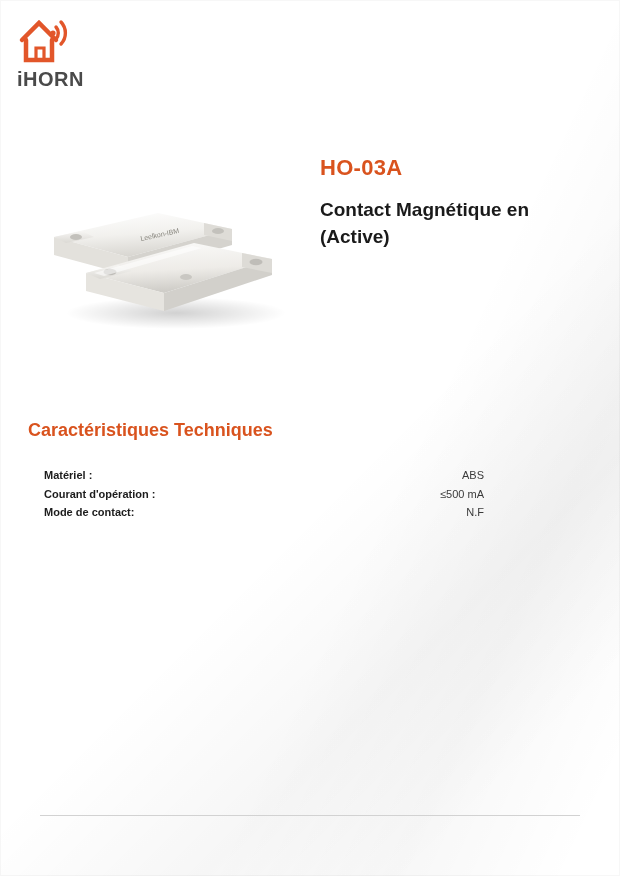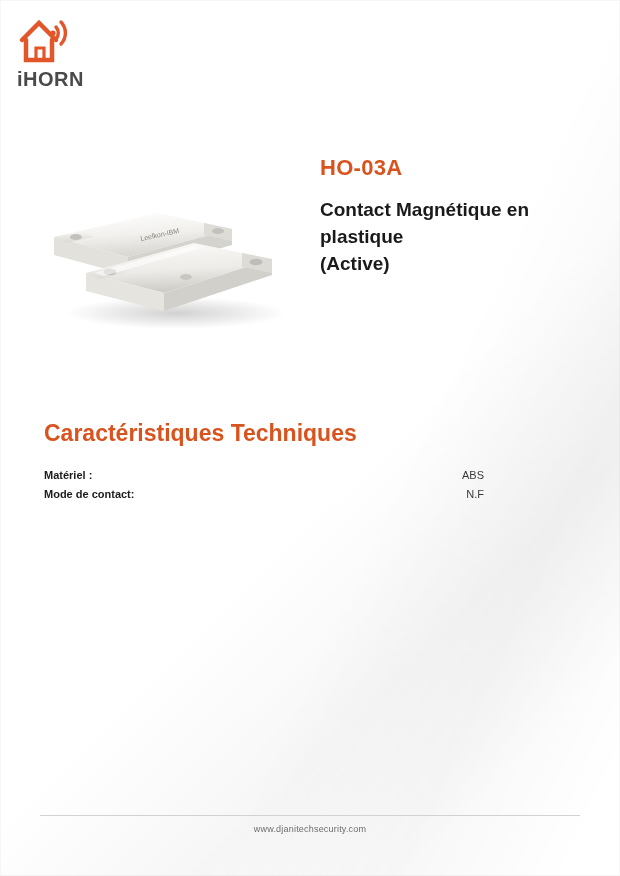--- a/index.html
+++ b/index.html
@@ -68,24 +68,24 @@
   .product-name {
     margin-top: 16px;
     color: #1a1a1a;
     font-size: 19px;
     font-weight: bold;
     line-height: 1.42;
   }
   
   .specs-heading {
     position: absolute;
-    left: 44px;
+    left: 28px;
     top: 420px;
     color: #d9531e;
-    font-size: 23px;
+    font-size: 18px;
     font-weight: bold;
   }
   .specs-table {
     position: absolute;
     left: 44px;
     top: 468px;
     width: 440px;
     border-collapse: collapse;
   }
   .specs-table td {
@@ -204,39 +204,41 @@
 
         <path d="M58 88 L156 61 L166 63 L68 91 Z" fill="#ffffff" opacity="0.55"></path>
       </g>
     </svg>
   </div>
 
   <div class="title-block">
     <div class="model-code">HO-03A</div>
     <div class="product-name">
       <div>Contact Magnétique en</div>
-      <div>plastique</div>
       <div>(Active)</div>
     </div>
   </div>
 
   <div class="specs-heading">Caractéristiques Techniques</div>
 
   <table class="specs-table">
     <tbody>
       <tr>
         <td class="spec-label">Matériel :</td>
         <td class="spec-value">ABS</td>
       </tr>
       <tr>
+        <td class="spec-label">Courant d'opération :</td>
+        <td class="spec-value">≤500 mA</td>
+      </tr>
+      <tr>
         <td class="spec-label">Mode de contact:</td>
         <td class="spec-value">N.F</td>
       </tr>
     </tbody>
   </table>
 
   <div class="footer">
     <div class="footer-rule"></div>
-    <div class="footer-text">www.djanitechsecurity.com</div>
   </div>
 
   <div class="page-edge-shadow"></div>
 </div>
 
 </body></html>

